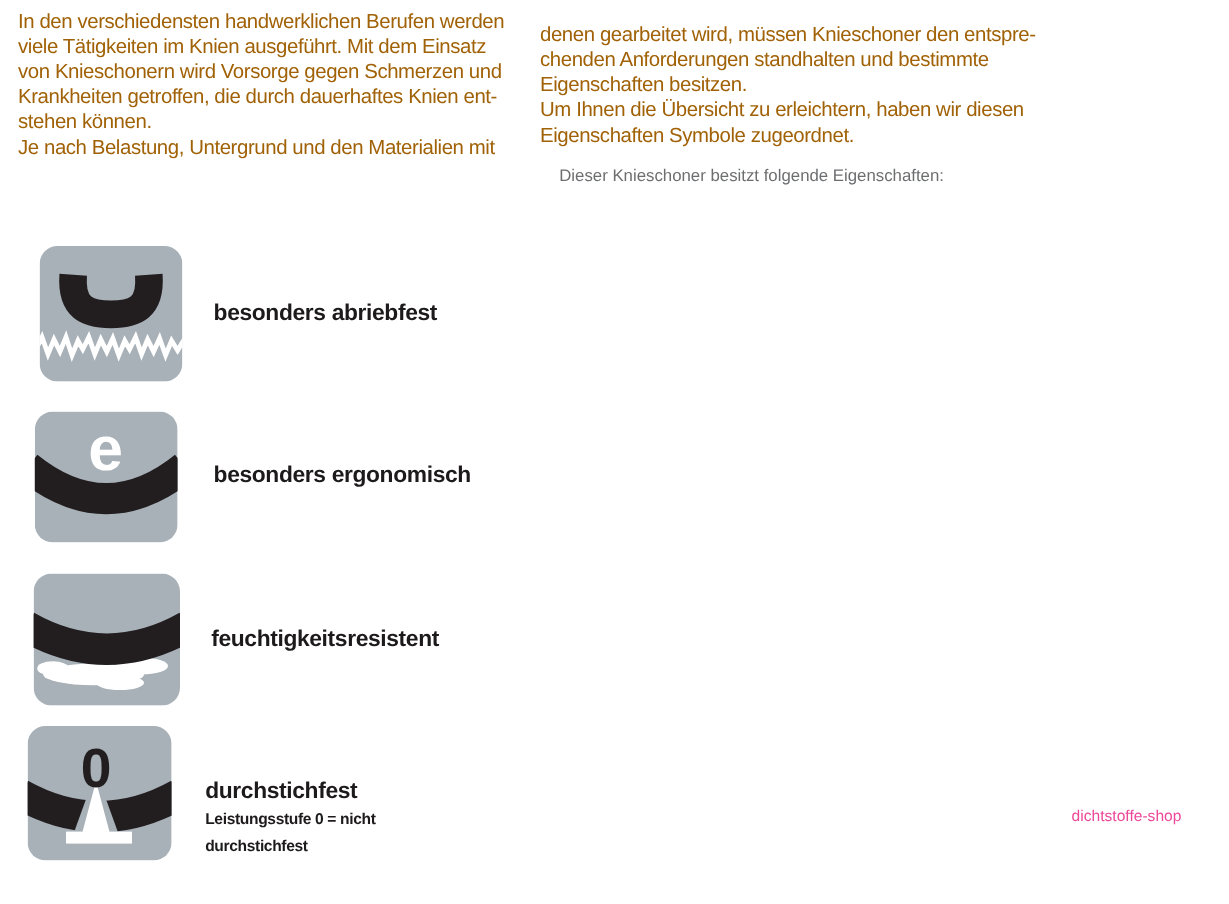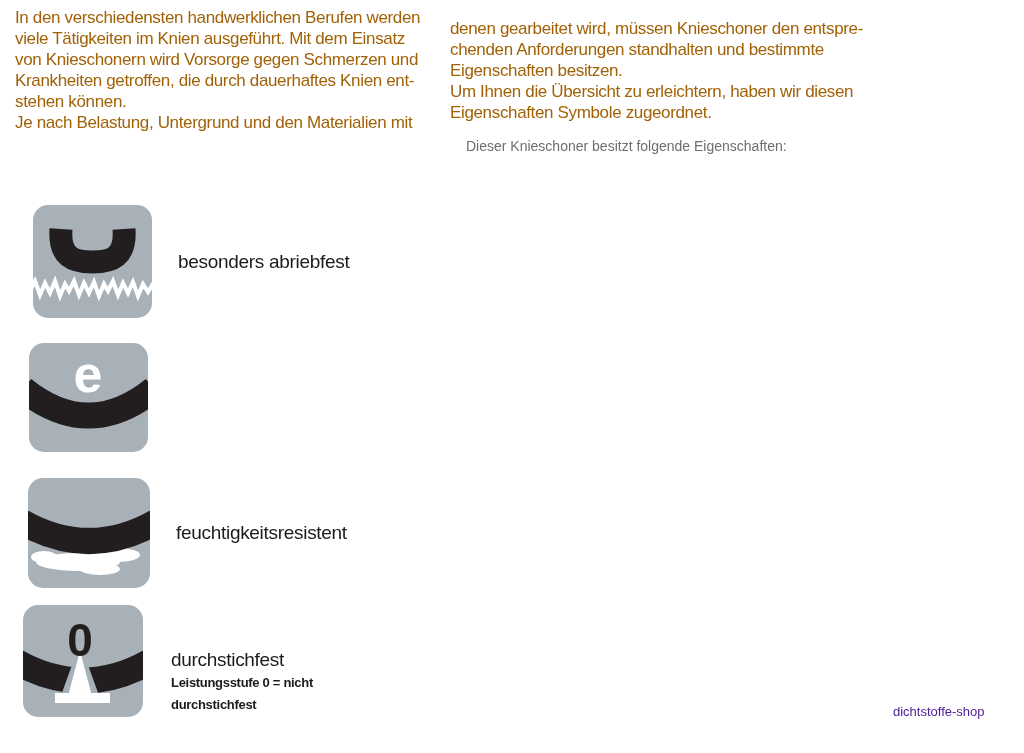--- a/index.html
+++ b/index.html
@@ -34,21 +34,21 @@
   }
   .icon-box { position: absolute; display: block; }
   .icon-1 { left: 33px; top: 205px; width: 119px; height: 113px; }
   .icon-2 { left: 29px; top: 343px; width: 119px; height: 109px; }
   .icon-3 { left: 28px; top: 478px; width: 122px; height: 110px; }
   .icon-4 { left: 23px; top: 605px; width: 120px; height: 112px; }
   .prop-label {
     position: absolute;
     margin: 0;
     font-size: 19px;
-    font-weight: normal;
+    font-weight: bold;
     letter-spacing: -0.3px;
     line-height: 23px;
     color: #1d1a1b;
     white-space: pre-line;
   }
   .label-1 { left: 178px; top: 250px; }
   .label-2 { left: 178px; top: 385px; }
   .label-3 { left: 176px; top: 521px; }
   .label-4 { left: 171px; top: 648px; }
   .prop-sublabel {
@@ -59,24 +59,24 @@
     font-size: 13px;
     font-weight: bold;
     letter-spacing: -0.3px;
     line-height: 22px;
     color: #1d1a1b;
     white-space: pre-line;
   }
   .watermark {
     position: absolute;
     left: 893px;
-    top: 704px;
+    top: 672px;
     margin: 0;
     font-size: 13px;
-    color: #4c1d95;
+    color: #ec4899;
   }
   .svg-letter {
     font-family: "Liberation Sans", "DejaVu Sans", sans-serif;
     font-weight: bold;
   }
 </style>
 </head>
 <body>
 
 <div class="page">
@@ -115,20 +115,21 @@
         <clipPath id="clip2">
           <rect width="119" height="109" rx="15"></rect>
         </clipPath>
       </defs>
     <g clip-path="url(#clip2)">
       <rect width="119" height="109" fill="#a8b1b8"></rect>
       <path d="M-6 46 Q59.5 99 125 46" fill="none" stroke-width="26" stroke="#221e1f"></path>
       <text class="svg-letter" x="59" y="49" font-size="52" fill="#ffffff" text-anchor="middle">e</text>
     </g>
   </svg>
+  <p class="prop-label label-2">besonders ergonomisch</p>
 
   <svg class="icon-box icon-3" viewBox="0 0 122 110">
     <defs>
         <clipPath id="clip3">
           <rect width="122" height="110" rx="15"></rect>
         </clipPath>
       </defs>
     <g clip-path="url(#clip3)">
       <rect width="122" height="110" fill="#a8b1b8"></rect>
       <g fill="#ffffff">

